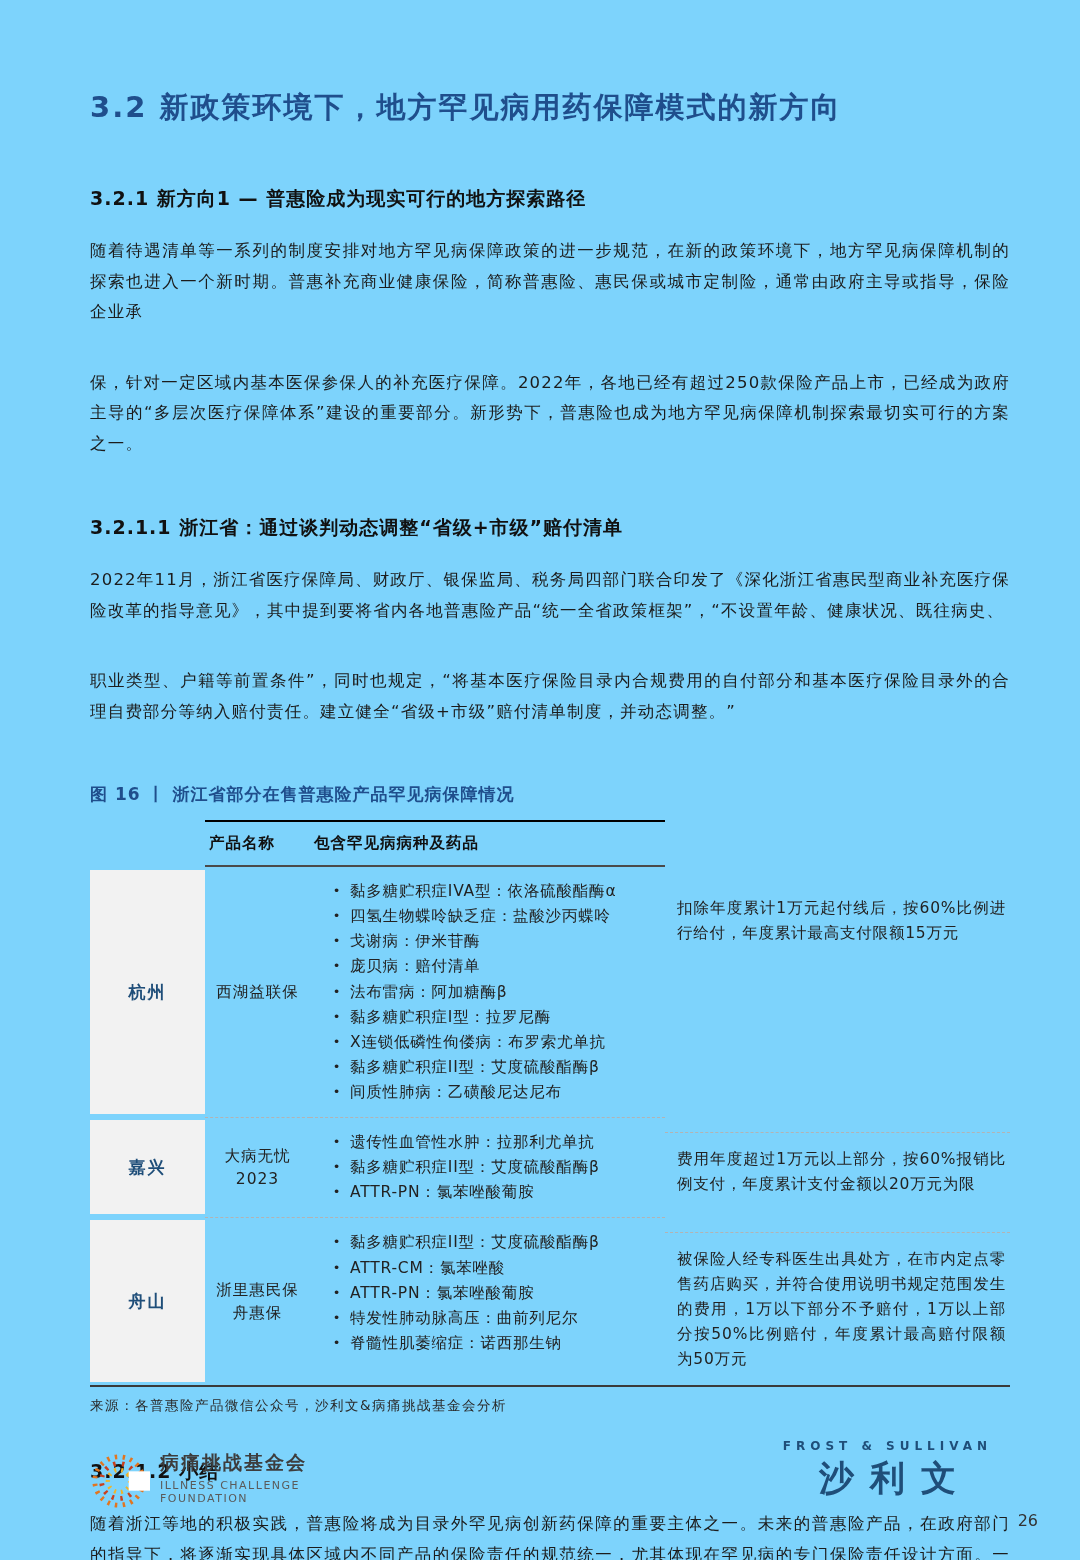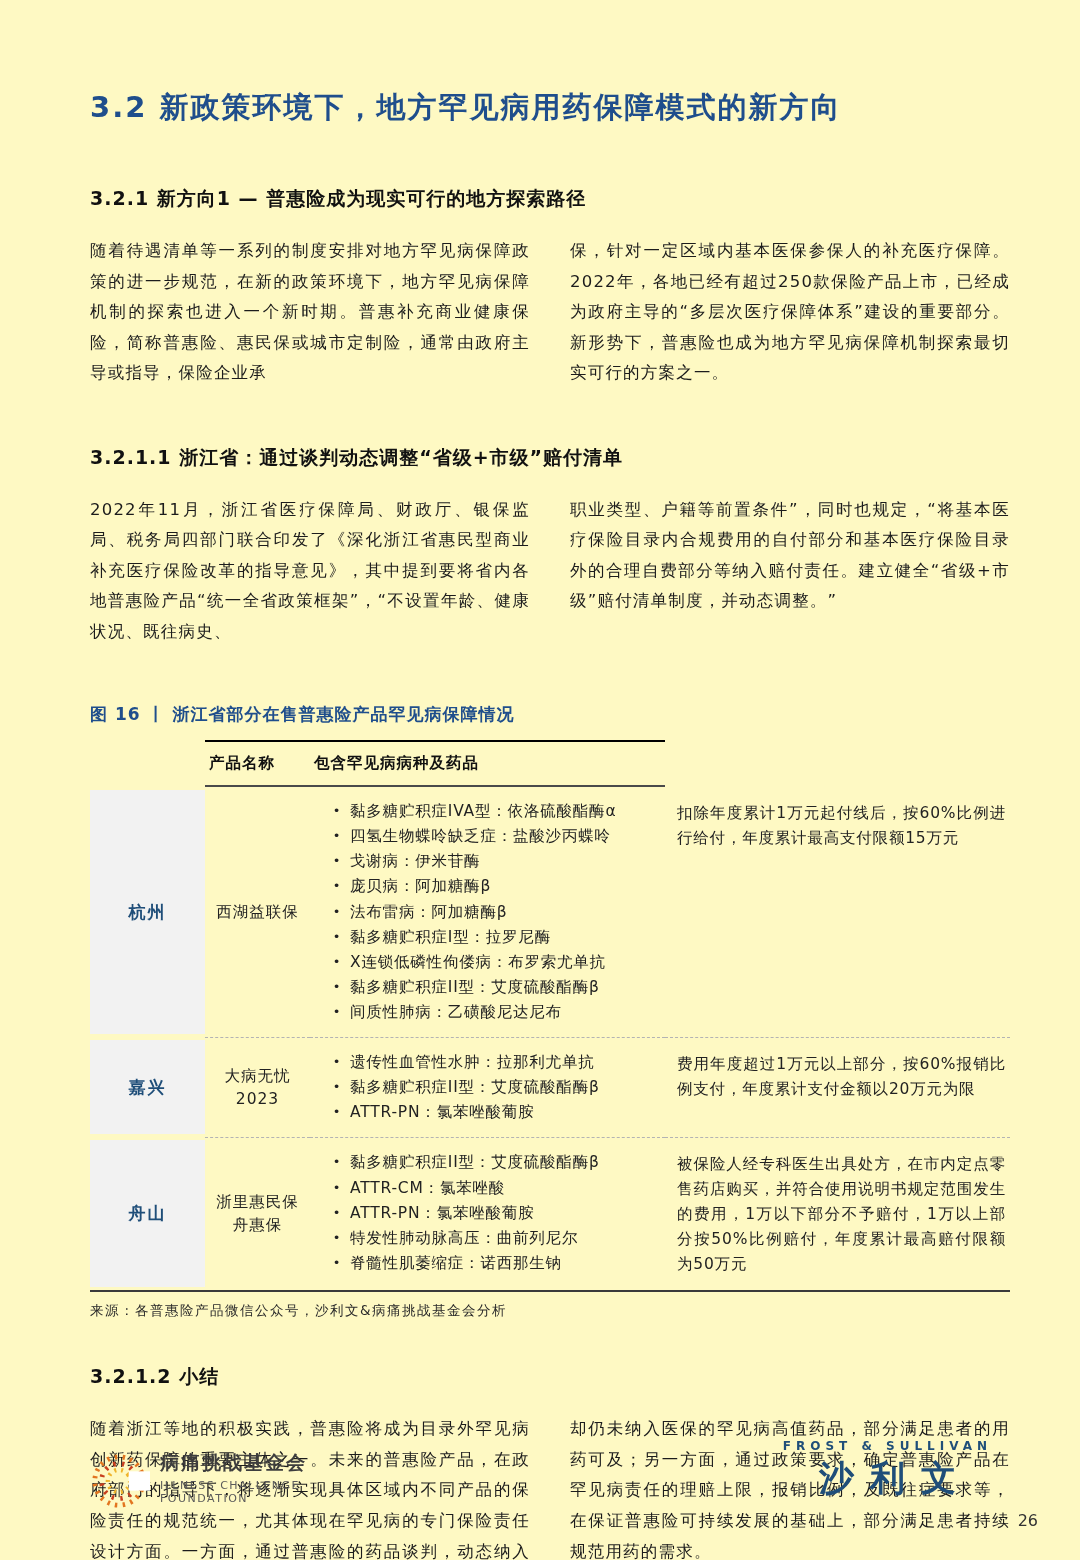--- a/index.html
+++ b/index.html
@@ -1,21 +1,21 @@
 <!DOCTYPE html>
 <html><head>
 <meta charset="utf-8">
 <style>
   * { margin:0; padding:0; box-sizing:border-box; }
   html,body { background:#888; }
   .page {
     position:relative;
     width:1080px; height:1560px;
     margin:0 auto;
-    background:#fef9c3;
+    background:#7dd3fc;
     font-family:"DejaVu Sans", sans-serif;
     color:#222;
     overflow:hidden;
     padding:88px 70px 0 90px;
   }
   .doc-title {
     color:#1F4E8C;
     font-size:29px;
     font-weight:bold;
     letter-spacing:2px;
@@ -25,20 +25,21 @@
     color:#111;
     font-size:19px;
     font-weight:bold;
     letter-spacing:1px;
     margin-bottom:24px;
   }
   .twocol {
     display:flex;
     gap:40px;
     margin-bottom:56px;
+    flex-direction:column;
   }
   .col {
     flex:1;
     font-size:16.5px;
     line-height:1.85;
     letter-spacing:1.2px;
     text-align:justify;
     color:#1c1c1c;
   }
   .fig-title {
@@ -85,20 +86,21 @@
     letter-spacing:1px;
     padding:8px 6px;
   }
   .cell-items { padding:12px 6px 12px 14px; }
   .cell-liab {
     padding:14px 4px 14px 12px;
     font-size:15.5px;
     line-height:1.6;
     letter-spacing:0.8px;
     text-align:justify;
+    margin-top:15px;
   }
   .tbl-row + .tbl-row .cell-product,
   .tbl-row + .tbl-row .cell-items,
   .tbl-row + .tbl-row .cell-liab {
     border-top:1px dashed #b3b3b3;
   }
   .drug-item {
     display:flex;
     font-size:15.5px;
     line-height:1.62;
@@ -182,21 +184,21 @@
       <div class="th">包含罕见病病种及药品</div>
     </div>
 
     <div class="tbl-row">
       <div class="cell-city">杭州</div>
       <div class="cell-product">西湖益联保</div>
       <div class="cell-items">
         <div class="drug-item">黏多糖贮积症IVA型：依洛硫酸酯酶α</div>
         <div class="drug-item">四氢生物蝶呤缺乏症：盐酸沙丙蝶呤</div>
         <div class="drug-item">戈谢病：伊米苷酶</div>
-        <div class="drug-item">庞贝病：阿加糖酶β</div>
+        <div class="drug-item">庞贝病：赔付清单</div>
         <div class="drug-item">法布雷病：阿加糖酶β</div>
         <div class="drug-item">黏多糖贮积症I型：拉罗尼酶</div>
         <div class="drug-item">X连锁低磷性佝偻病：布罗索尤单抗</div>
         <div class="drug-item">黏多糖贮积症II型：艾度硫酸酯酶β</div>
         <div class="drug-item">间质性肺病：乙磺酸尼达尼布</div>
       </div>
       <div class="cell-liab">扣除年度累计1万元起付线后，按60%比例进行给付，年度累计最高支付限额15万元</div>
     </div>
 
     <div class="tbl-row">

